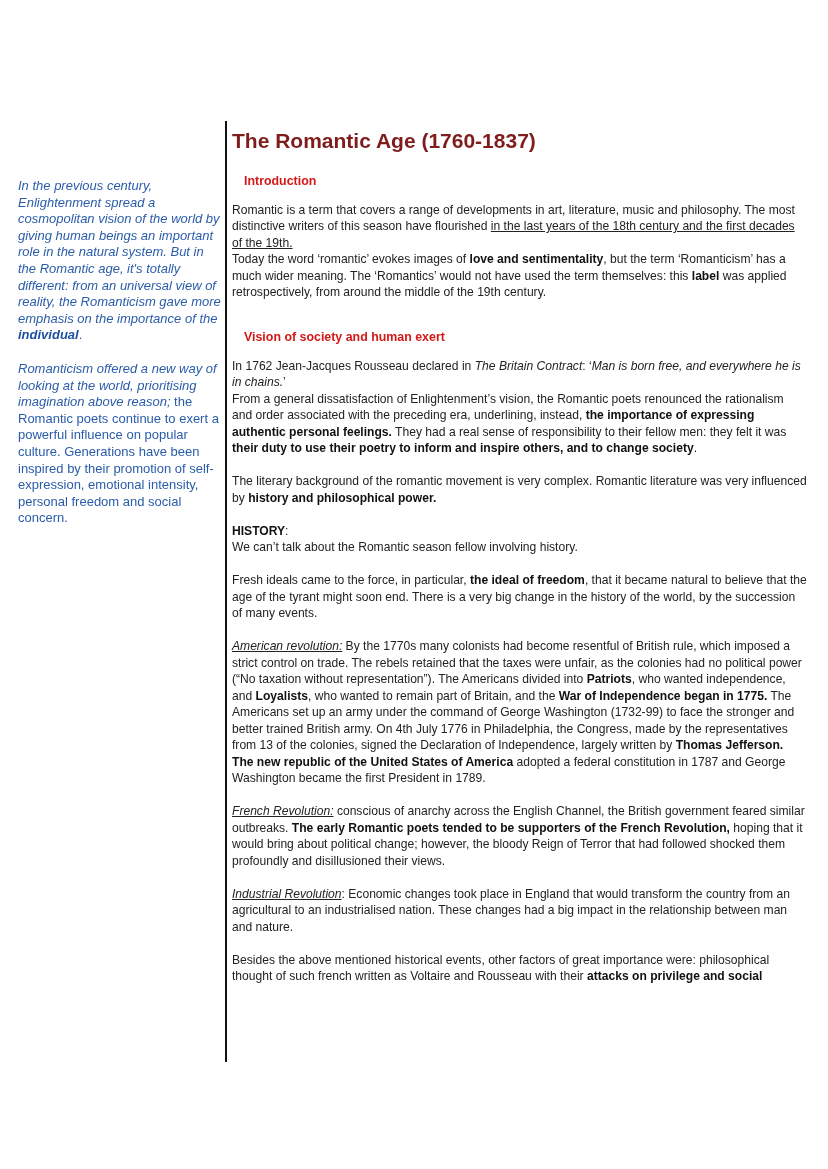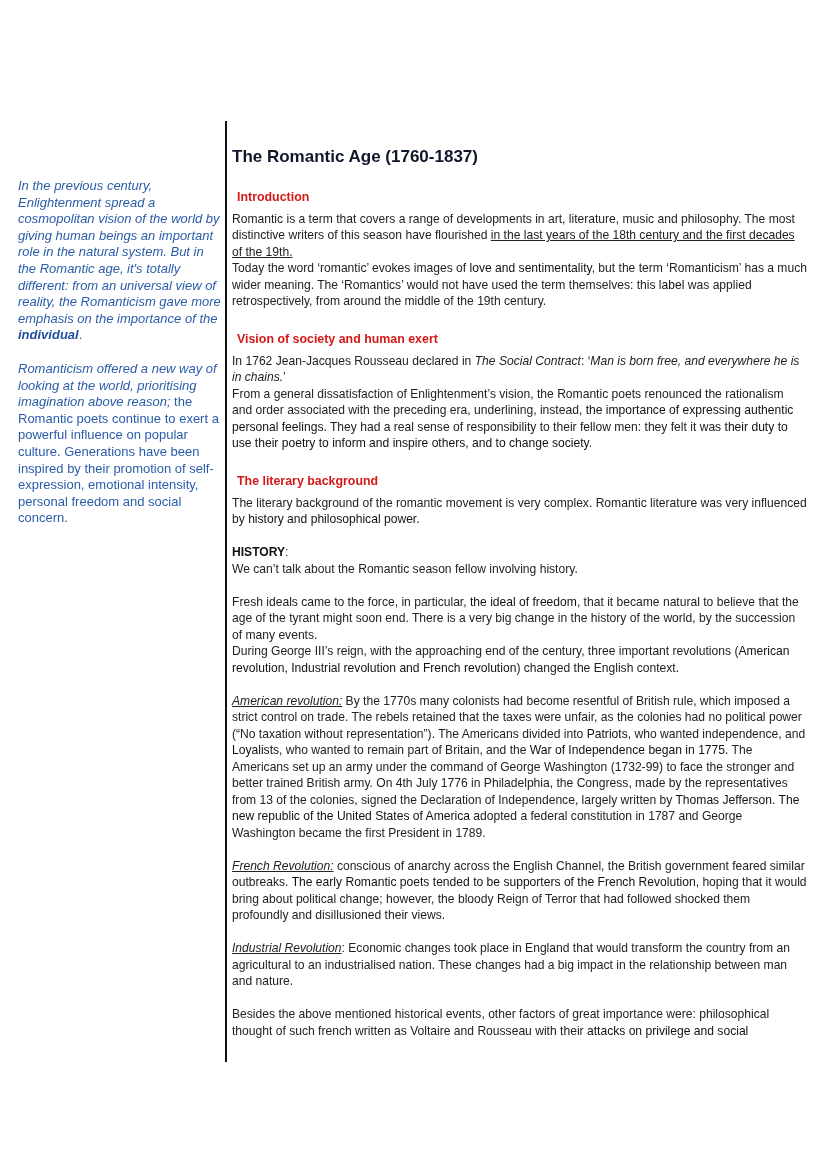--- a/index.html
+++ b/index.html
@@ -16,28 +16,28 @@
   .margin-notes .it { font-style: italic; }
   .margin-notes b { font-weight: bold; color: #1f4f9e; }
   .divider {
     position: absolute; left: 225px; top: 121px; width: 2px; height: 941px; background: #111;
   }
   .main {
     position: absolute; left: 232px; top: 127px; width: 575px;
     font-size: 12.1px; line-height: 16.5px; color: #222;
   }
   .title {
-    color: #0f172a; font-size: 17px; font-weight: bold; line-height: 28px; margin: 16px 0 18px 0;
+    color: #7f1d1d; font-size: 21px; font-weight: bold; line-height: 28px; margin: 0 0 18px 0;
   }
-  .sec-head { color: #d41818; font-weight: bold; font-size: 12.4px; margin: 5px; line-height: 16.5px; }
+  .sec-head { color: #d41818; font-weight: bold; font-size: 12.4px; margin: 12px; line-height: 16.5px; }
   .para { margin: 0; }
   .gap { height: 16.5px; }
   .u { text-decoration: underline; }
   .caps { font-weight: bold; }
-  b { font-weight: normal; color: #111; }
+  b { font-weight: bold; color: #111; }
   i { font-style: italic; }
 </style>
 </head>
 <body>
 
 <div class="page">
 
   <aside class="margin-notes">
     <p><span class="it">In the previous century, Enlightenment spread a cosmopolitan vision of the world by giving human beings an important role in the natural system. But in the Romantic age, it's totally different: from an universal view of reality, the Romanticism gave more emphasis on the importance of the </span><b class="it">individual</b><span>.</span></p>
     <p><span class="it">Romanticism offered a new way of looking at the world, prioritising imagination above reason;</span><span> the Romantic poets continue to exert a powerful influence on popular culture. Generations have been inspired by their promotion of self-expression, emotional intensity, personal freedom and social concern.</span></p>
@@ -50,37 +50,35 @@
 
     <section>
       <h2 class="sec-head">Introduction</h2>
       <p class="para"><span>Romantic is a term that covers a range of developments in art, literature, music and philosophy. The most distinctive writers of this season have flourished </span><span class="u">in the last years of the 18th century and the first decades of the 19th.</span></p>
       <p class="para"><span>Today the word ‘romantic’ evokes images of </span><b>love and sentimentality</b><span>, but the term ‘Romanticism’ has a much wider meaning. The ‘Romantics’ would not have used the term themselves: this </span><b>label</b><span> was applied retrospectively, from around the middle of the 19th century.</span></p>
     </section>
     <div class="gap"></div>
 
     <section>
       <h2 class="sec-head">Vision of society and human exert</h2>
-      <p class="para"><span>In 1762 Jean-Jacques Rousseau declared in </span><i>The Social Contract</i><span>: ‘</span><i>Man is born free, and everywhere he is in chains.</i><span>’</span></p>
+      <p class="para"><span>In 1762 Jean-Jacques Rousseau declared in </span><i>The Britain Contract</i><span>: ‘</span><i>Man is born free, and everywhere he is in chains.</i><span>’</span></p>
       <p class="para"><span>From a general dissatisfaction of Enlightenment’s vision, the Romantic poets renounced the rationalism and order associated with the preceding era, underlining, instead, </span><b>the importance of expressing authentic personal feelings.</b><span> They had a real sense of responsibility to their fellow men: they felt it was </span><b>their duty to use their poetry to inform and inspire others, and to change society</b><span>.</span></p>
     </section>
     <div class="gap"></div>
 
     <section>
-      <h2 class="sec-head">The literary background</h2>
       <p class="para"><span>The literary background of the romantic movement is very complex. Romantic literature was very influenced by </span><b>history and philosophical power.</b></p>
     </section>
     <div class="gap"></div>
 
     <section>
       <p class="para"><b class="caps">HISTORY</b><span>:</span></p>
       <p class="para">We can’t talk about the Romantic season fellow involving history.</p>
       <div class="gap"></div>
       <p class="para"><span>Fresh ideals came to the force, in particular, </span><b>the ideal of freedom</b><span>, that it became natural to believe that the age of the tyrant might soon end. There is a very big change in the history of the world, by the succession of many events.</span></p>
-      <p class="para"><span>During George III’s reign, with the approaching end of the century, three important revolutions (</span><b>American revolution, Industrial revolution and French revolution</b><span>) changed the English context.</span></p>
     </section>
     <div class="gap"></div>
 
     <section>
       <p class="para"><i class="u">American revolution:</i><span> By the 1770s many colonists had become resentful of British rule, which imposed a strict control on trade. The rebels retained that the taxes were unfair, as the colonies had no political power (“No taxation without representation”). The Americans divided into </span><b>Patriots</b><span>, who wanted independence, and </span><b>Loyalists</b><span>, who wanted to remain part of Britain, and the </span><b>War of Independence began in 1775.</b><span> The Americans set up an army under the command of George Washington (1732-99) to face the stronger and better trained British army. On 4th July 1776 in Philadelphia, the Congress, made by the representatives from 13 of the colonies, signed the Declaration of Independence, largely written by </span><b>Thomas Jefferson. The new republic of the United States of America</b><span> adopted a federal constitution in 1787 and George Washington became the first President in 1789.</span></p>
     </section>
     <div class="gap"></div>
 
     <section>
       <p class="para"><i class="u">French Revolution:</i><span> conscious of anarchy across the English Channel, the British government feared similar outbreaks. </span><b>The early Romantic poets tended to be supporters of the French Revolution,</b><span> hoping that it would bring about political change; however, the bloody Reign of Terror that had followed shocked them profoundly and disillusioned their views.</span></p>

